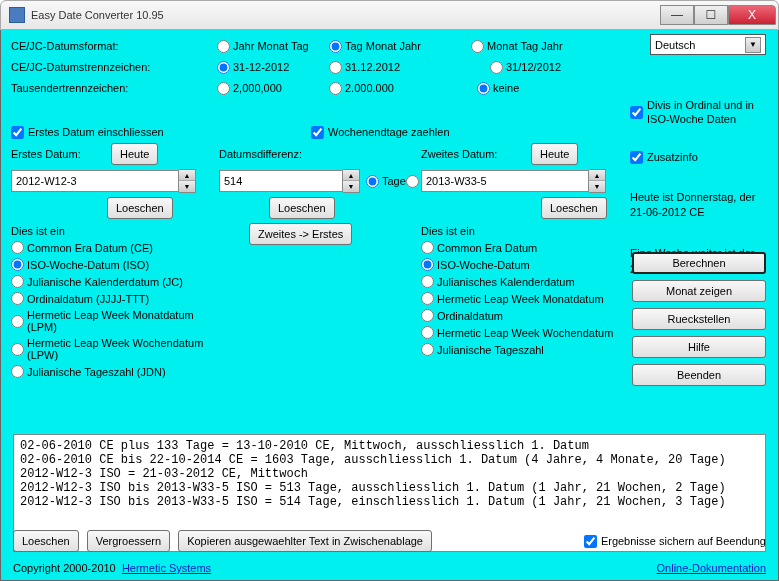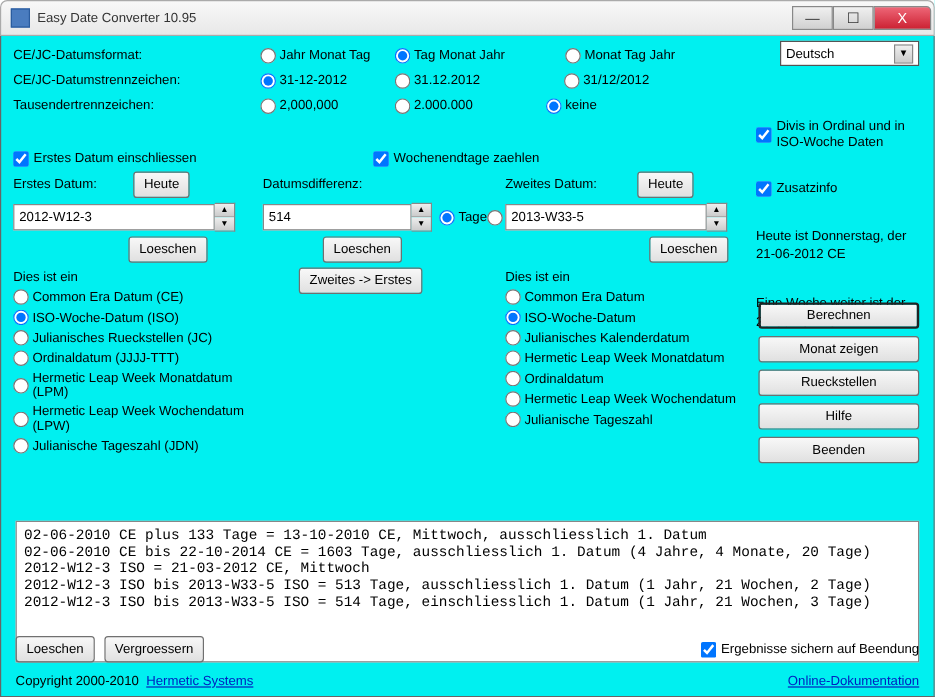--- a/index.html
+++ b/index.html
@@ -69,36 +69,36 @@
         <input type="radio" style="">
         <span>Monat Tag Jahr</span>
       </label>
   </div>
   <div class="row">
     <span class="lbl" style="width:206px">CE/JC-Datumstrennzeichen:</span>
     <label class="rad" style="width:112px">
         <input type="radio" checked="" style="">
         <span>31-12-2012</span>
       </label>
-    <label class="rad" style="width:141px">
+    <label class="rad" style="width:161px">
         <input type="radio" style="">
         <span>31.12.2012</span>
       </label>
     <label class="rad">
         <input type="radio" style="">
         <span>31/12/2012</span>
       </label>
   </div>
   <div class="row">
     <span class="lbl" style="width:206px">Tausendertrennzeichen:</span>
     <label class="rad" style="width:112px">
         <input type="radio" style="">
         <span>2,000,000</span>
       </label>
-    <label class="rad" style="width:126px">
+    <label class="rad" style="width:148px">
         <input type="radio" style="">
         <span>2.000.000</span>
       </label>
     <label class="rad">
         <input type="radio" checked="" style="">
         <span>keine</span>
       </label>
   </div>
 
   <div class="row" style="margin-top:24px">
@@ -132,21 +132,21 @@
         <label class="rad">
             <input type="radio" style="">
             <span>Common Era Datum (CE)</span>
           </label>
         <label class="rad">
             <input type="radio" checked="" style="">
             <span>ISO-Woche-Datum (ISO)</span>
           </label>
         <label class="rad">
             <input type="radio" style="">
-            <span>Julianisches Rueckstellen (JC)</span>
+            <span>Julianische Kalenderdatum (JC)</span>
           </label>
         <label class="rad">
             <input type="radio" style="">
             <span>Ordinaldatum (JJJJ-TTT)</span>
           </label>
         <label class="rad">
             <input type="radio" style="">
             <span>Hermetic Leap Week Monatdatum (LPM)</span>
           </label>
         <label class="rad">
@@ -257,20 +257,21 @@
 
   <div class="log">02-06-2010 CE plus 133 Tage = 13-10-2010 CE, Mittwoch, ausschliesslich 1. Datum
 02-06-2010 CE bis 22-10-2014 CE = 1603 Tage, ausschliesslich 1. Datum (4 Jahre, 4 Monate, 20 Tage)
 2012-W12-3 ISO = 21-03-2012 CE, Mittwoch
 2012-W12-3 ISO bis 2013-W33-5 ISO = 513 Tage, ausschliesslich 1. Datum (1 Jahr, 21 Wochen, 2 Tage)
 2012-W12-3 ISO bis 2013-W33-5 ISO = 514 Tage, einschliesslich 1. Datum (1 Jahr, 21 Wochen, 3 Tage)</div>
 
   <div class="bottom">
     <span class="btn">Loeschen</span>
     <span class="btn">Vergroessern</span>
+    <span class="btn">Kopieren ausgewaehlter Text in Zwischenablage</span>
     <label class="chk" style="margin-left:auto">
         <input type="checkbox" checked="" style="">
         <span>Ergebnisse sichern auf Beendung</span>
       </label>
   </div>
 
   <div class="footer">
     <span><span>Copyright 2000-2010</span>&nbsp;&nbsp;<a>Hermetic Systems</a></span>
     <a>Online-Dokumentation</a>
   </div>

